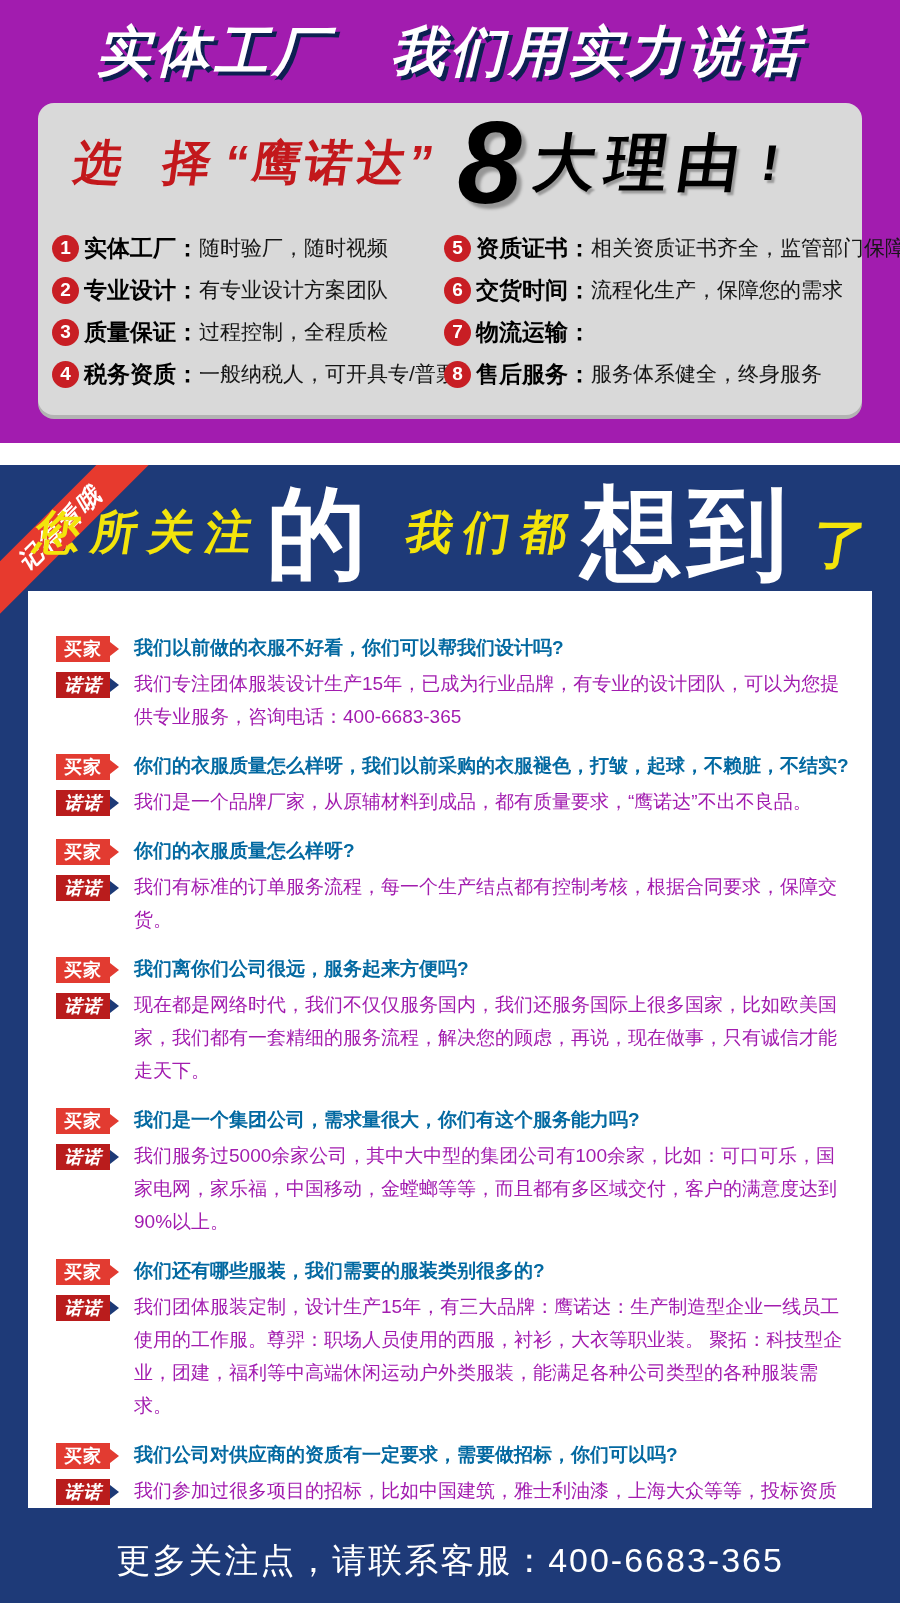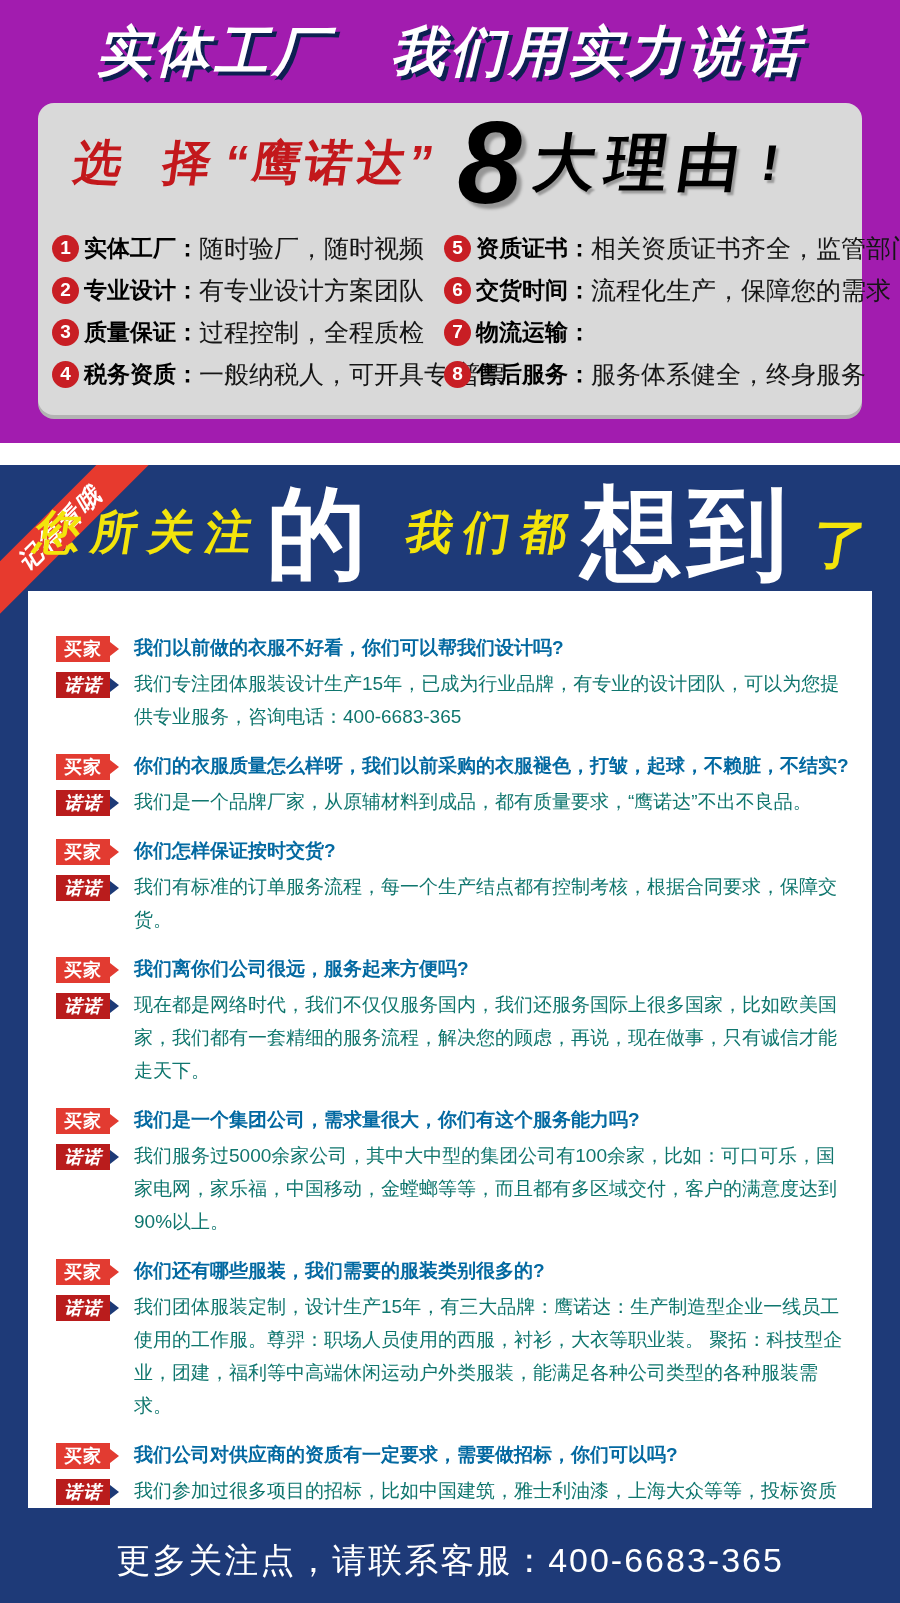--- a/index.html
+++ b/index.html
@@ -67,21 +67,21 @@
   .reasons-col-right{flex:1;}
   .reason-row{display:flex;align-items:center;height:42px;}
   .num-circle{
     flex:0 0 27px;width:27px;height:27px;border-radius:50%;
     background:#c81e24;color:#fff;
     font-size:19px;font-weight:bold;
     display:flex;align-items:center;justify-content:center;
     margin-right:5px;
   }
   .reason-label{font-size:23px;font-weight:bold;color:#000;white-space:nowrap;}
-  .reason-desc{font-size:25px;color:#151515;white-space:nowrap;}
+  .reason-desc{font-size:21px;color:#151515;white-space:nowrap;}
   
   .white-strip{height:22px;background:#ffffff;}
   
   .blue-section{position:relative;height:1138px;background:#1e3a78;overflow:hidden;}
   .ribbon{
     position:absolute;top:44px;left:-58px;
     width:236px;height:37px;
     background:#e73a2e;
     transform:rotate(-45deg);
     display:flex;align-items:center;justify-content:center;
@@ -135,21 +135,21 @@
   .tag-red{background:#e23b31;}
   .tag-red::after{border-left-color:#e23b31;}
   .tag-blue{background:#b91c1c;font-style:italic;}
   .tag-blue::after{border-left-color:#1d3a77;}
   .q-text{
     color:#0369a1;font-size:19px;line-height:26px;
     font-weight:bold;
     flex:1;
   }
   .a-text{
-    color:#0f766e;font-size:19px;line-height:33px;
+    color:#a21caf;font-size:19px;line-height:33px;
     flex:1;margin-top:-4px;
   }
   .footer{
     text-align:center;
     color:#ffffff;
     font-size:34px;
     font-weight:normal;
     letter-spacing:2px;
     margin-top:30px;
   }
@@ -251,21 +251,21 @@
       </div>
       <div class="qa-row a">
         <span class="tag tag-blue">诺诺</span>
         <span class="a-text">我们是一个品牌厂家，从原辅材料到成品，都有质量要求，“鹰诺达”不出不良品。</span>
       </div>
     </div>
 
     <div class="qa-pair">
       <div class="qa-row q">
         <span class="tag tag-red">买家</span>
-        <span class="q-text">你们怎样保证按时交货?</span>
+        <span class="q-text">你们的衣服质量怎么样呀?</span>
       </div>
       <div class="qa-row a">
         <span class="tag tag-blue">诺诺</span>
         <span class="a-text">我们有标准的订单服务流程，每一个生产结点都有控制考核，根据合同要求，保障交货。</span>
       </div>
     </div>
 
     <div class="qa-pair">
       <div class="qa-row q">
         <span class="tag tag-red">买家</span>

